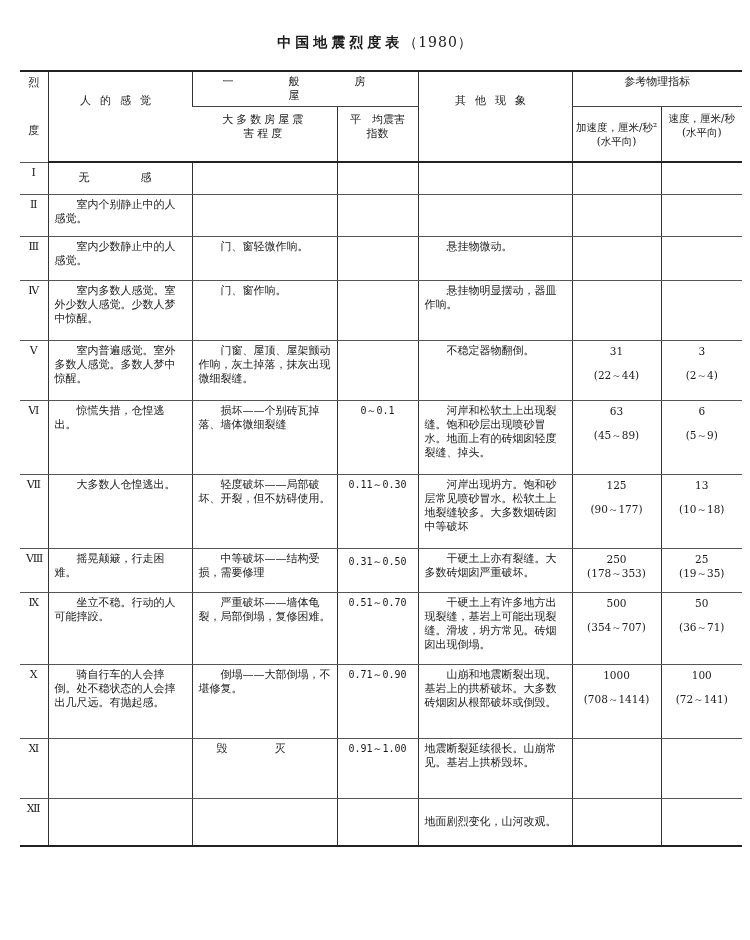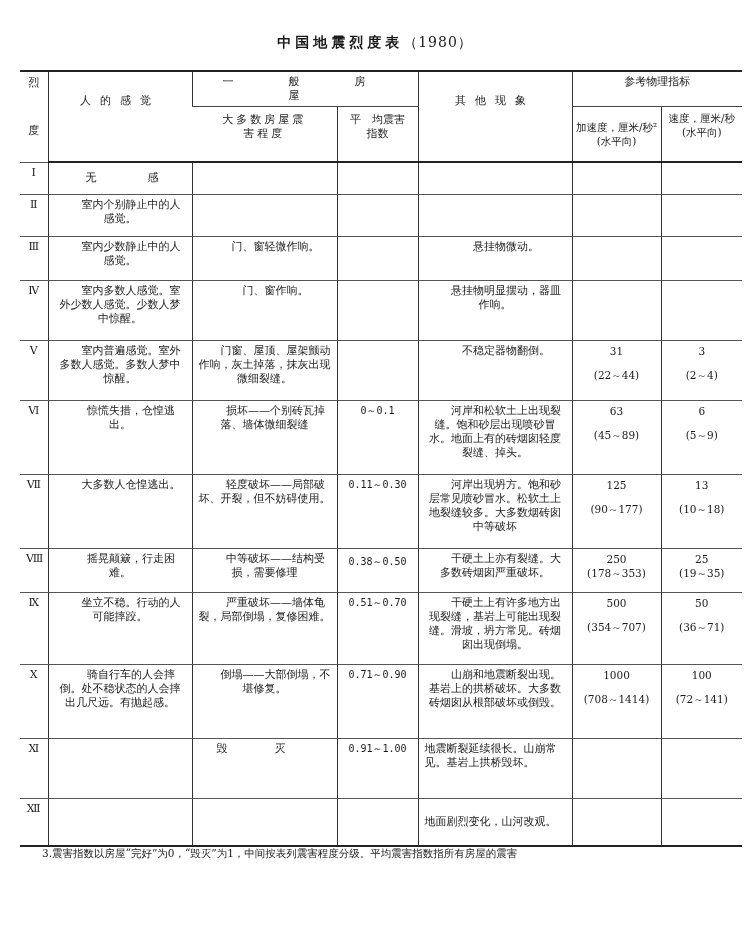--- a/index.html
+++ b/index.html
@@ -33,21 +33,21 @@
   }
   table.intensity tr > *:first-child { border-left: none; }
   thead th { text-align: center; vertical-align: middle; }
   thead tr.h2 th { border-bottom: 2px solid #222; }
   .grade-head { vertical-align: top !important; padding: 4px 0 !important; height: 70px; }
   .grade-head span { display: block; }
   .grade-head .g2 { margin-top: 34px; }
   .spaced { letter-spacing: 9px; }
   .spaced-lg { letter-spacing: 22px; }
   td.grade { text-align: center; vertical-align: middle; padding: 0; font-family: "DejaVu Serif", serif; font-size: 11px; }
-  td.txt { text-indent: 2em; text-align: center; }
+  td.txt { text-indent: 2em; }
   td.txt.noindent { text-indent: 0; padding-left: 30px; letter-spacing: 20px; }
   td.idx { text-align: center; vertical-align: middle; font-family: "DejaVu Sans Mono", monospace; font-size: 10px; white-space: nowrap; padding: 0 2px; }
   td.phys { text-align: center; vertical-align: middle; padding: 0 2px; font-size: 10.5px; }
   td.phys .val { display: block; }
   td.phys .rng { display: block; margin-top: 10px; }
   td.phys.tight .rng { margin-top: 0; }
   td.dmg.destroy { padding-left: 24px; letter-spacing: 18px; }
   .notes {
     position: absolute; left: 30px; top: 846px; width: 710px;
     font-size: 10.5px; line-height: 15px;
@@ -173,21 +173,21 @@
       </td>
       <td class="phys">
         <span class="val">13</span>
         <span class="rng">(10～18)</span>
       </td>
     </tr>
     <tr style="height:44px;">
       <td class="grade">Ⅷ</td>
       <td class="txt">摇晃颠簸，行走困难。</td>
       <td class="txt">中等破坏——结构受损，需要修理</td>
-      <td class="idx" style="vertical-align:top;padding-top:6px;">0.38～0.50</td>
+      <td class="idx" style="vertical-align:top;padding-top:6px;">0.31～0.50</td>
       <td class="txt">干硬土上亦有裂缝。大多数砖烟囱严重破坏。</td>
       <td class="phys tight">
         <span class="val">250</span>
         <span class="rng">(178～353)</span>
       </td>
       <td class="phys tight">
         <span class="val">25</span>
         <span class="rng">(19～35)</span>
       </td>
     </tr>
@@ -236,16 +236,13 @@
       <td></td>
       <td class="idx"></td>
       <td style="vertical-align:middle;">地面剧烈变化，山河改观。</td>
       <td class="phys"></td>
       <td class="phys"></td>
     </tr>
   </tbody>
 </table>
 
 <div class="notes">
-  <div class="note">
-    <span>3.震害指数以房屋“完好”为0，“毁灭”为1，中间按表列震害程度分级。平均震害指数指所有房屋的震害</span>
-  </div>
 </div>
 
 </body></html>

